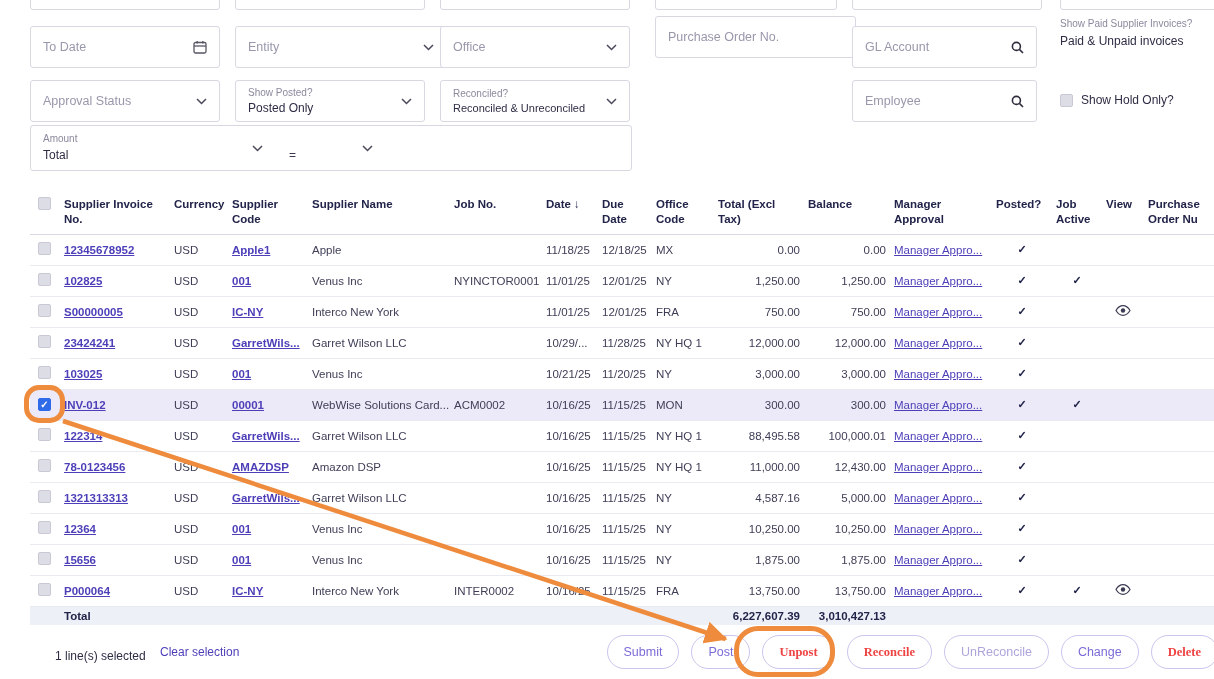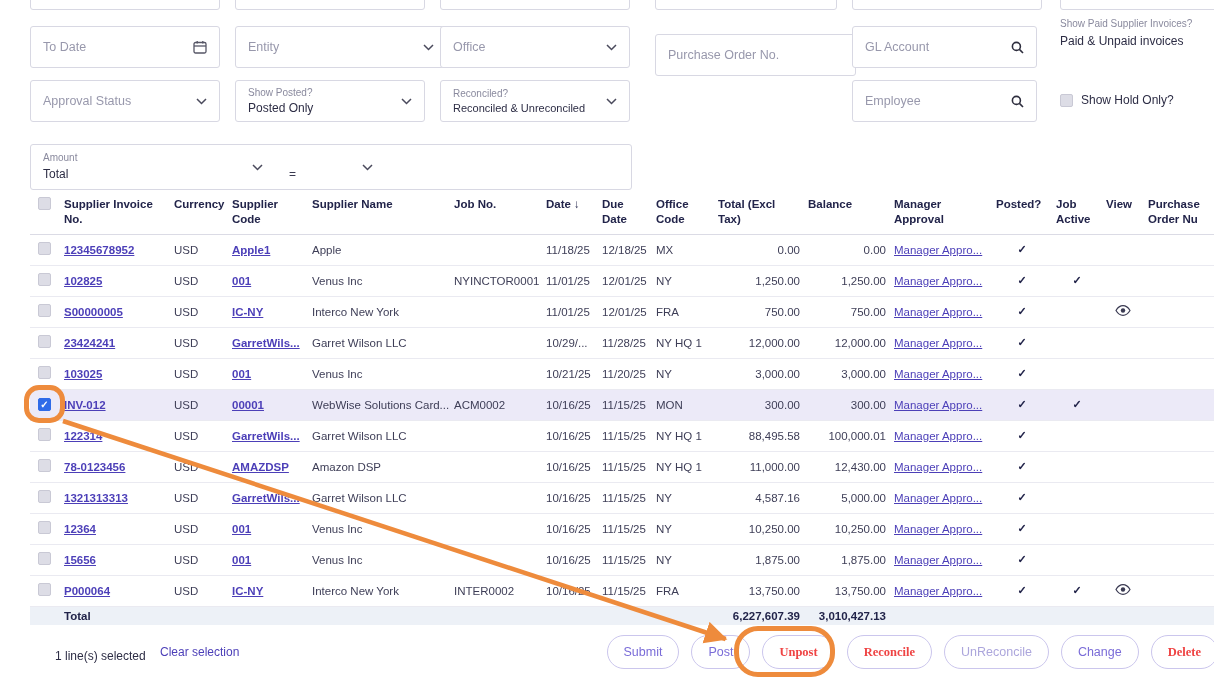--- a/index.html
+++ b/index.html
@@ -84,21 +84,21 @@
       </span>
   </div>
   <div class="fbox" style="top:26px;left:440px;width:190px">
     <span class="ph">Office</span>
     <span class="icn">
         <svg width="11" height="7" viewBox="0 0 11 7">
           <polyline points="1,1 5.5,5.5 10,1" fill="none" stroke="#4A4A5C" stroke-width="1.5"></polyline>
         </svg>
       </span>
   </div>
-  <div class="fbox" style="top:34px;left:655px;width:201px">
+  <div class="fbox" style="top:16px;left:655px;width:201px">
     <span class="ph">Purchase Order No.</span>
   </div>
   <div class="fbox" style="top:26px;left:852px;width:185px">
     <span class="ph">GL Account</span>
     <span class="icn">
         <svg width="13" height="13" viewBox="0 0 13 13">
           <circle cx="5.4" cy="5.4" r="4" fill="none" stroke="#2E2E3E" stroke-width="1.6"></circle>
           <line x1="8.4" y1="8.4" x2="12" y2="12" stroke="#2E2E3E" stroke-width="1.6"></line>
         </svg>
       </span>
@@ -145,21 +145,21 @@
           <circle cx="5.4" cy="5.4" r="4" fill="none" stroke="#2E2E3E" stroke-width="1.6"></circle>
           <line x1="8.4" y1="8.4" x2="12" y2="12" stroke="#2E2E3E" stroke-width="1.6"></line>
         </svg>
       </span>
   </div>
   <div class="holdonly" style="top:93px;left:1060px">
     <span class="cb"></span>
     <span>Show Hold Only?</span>
   </div>
 
-  <div class="fbox" style="top:144px;left:30px;width:602px;height:46px;position:absolute">
+  <div class="fbox" style="top:125px;left:30px;width:602px;height:46px;position:absolute">
     <span style="position:absolute;left:12px;top:7px" class="flab">Amount</span>
     <span style="position:absolute;left:12px;top:22px" class="fval">Total</span>
     <span class="icn" style="position:absolute;left:215px;top:19px">
         <svg width="11" height="7" viewBox="0 0 11 7">
           <polyline points="1,1 5.5,5.5 10,1" fill="none" stroke="#4A4A5C" stroke-width="1.5"></polyline>
         </svg>
       </span>
     <span style="position:absolute;left:258px;top:22px;font-size:12px;color:#3A3A50">=</span>
     <span class="icn" style="position:absolute;left:325px;top:19px">
         <svg width="11" height="7" viewBox="0 0 11 7">

